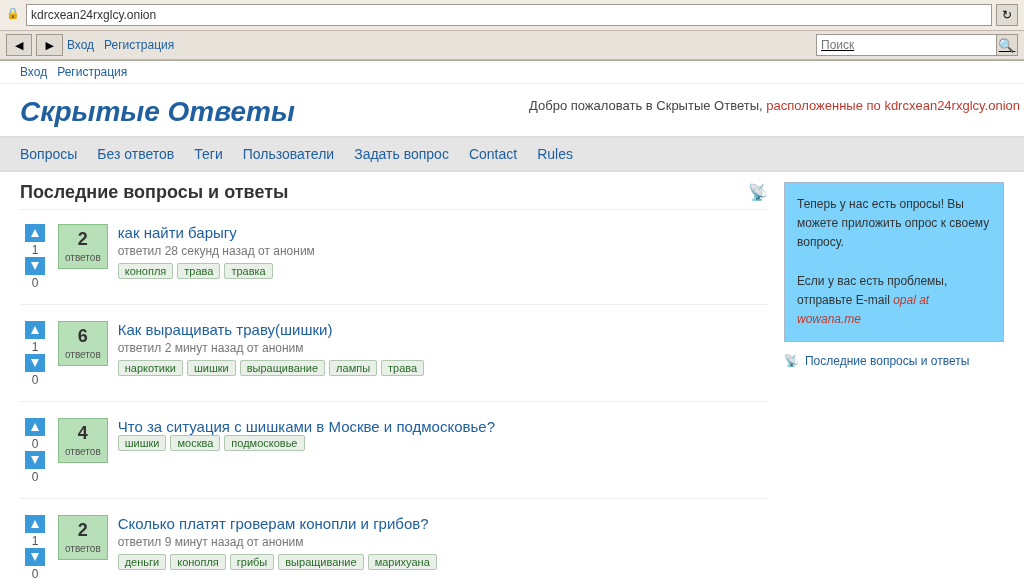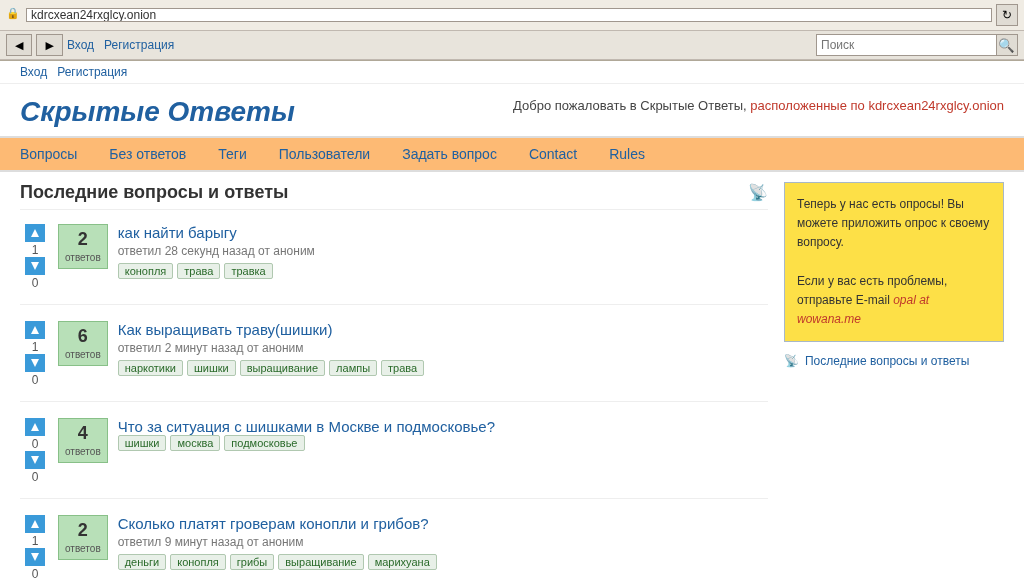--- a/index.html
+++ b/index.html
@@ -2,42 +2,42 @@
 <html><head>
   <meta charset="utf-8">
   <style>
     * { box-sizing: border-box; margin: 0; padding: 0; }
     body { font-family: Arial, sans-serif; font-size: 13px; background: #d4d0c8; }
 
     
     .browser-chrome { background: #e8e4dc; border-bottom: 1px solid #b0a898; }
     .address-bar-row { display: flex; align-items: center; padding: 4px 6px; background: #f0ece4; border-bottom: 1px solid #c0b8b0; }
     .address-bar-icon { width: 16px; height: 16px; margin-right: 4px; color: #666; font-size: 11px; }
-    .address-bar { flex: 1; height: 14px; border: 1px solid #a0978e; background: white; padding: 0 4px; font-size: 12px; color: #333; }
+    .address-bar { flex: 1; height: 22px; border: 1px solid #a0978e; background: white; padding: 0 4px; font-size: 12px; color: #333; }
     .reload-btn { margin-left: 4px; width: 22px; height: 22px; background: #e0dcd4; border: 1px solid #a0978e; cursor: pointer; display: flex; align-items: center; justify-content: center; font-size: 12px; }
     .search-row { display: flex; align-items: center; padding: 3px 6px; background: #e8e4dc; border-bottom: 1px solid #c0b8b0; }
     .nav-btn { height: 22px; padding: 0 8px; background: #e0dcd4; border: 1px solid #a0978e; font-size: 11px; cursor: pointer; margin-right: 4px; }
     .spacer { flex: 1; }
-    .search-box-container { display: flex; align-items: center; }
+    .search-box-container { display: flex; align-items: center; text-decoration: underline; }
     .search-icon-btn { width: 22px; height: 22px; background: #e0dcd4; border: 1px solid #a0978e; cursor: pointer; display: flex; align-items: center; justify-content: center; }
     .search-input { width: 180px; height: 22px; border: 1px solid #a0978e; border-right: none; padding: 0 4px; font-size: 12px; }
 
     
     .page-wrapper { background: white; min-height: 520px; }
 
     
-    .site-header { padding: 12px 20px 8px 20px; display: flex; align-items: flex-start; justify-content: space-between; }
+    .site-header { padding: 12px 4px 8px 20px; display: flex; align-items: flex-start; justify-content: space-between; }
     .site-title { font-size: 28px; font-weight: bold; color: #2060a0; font-style: italic; }
     .site-tagline { text-align: right; font-size: 13px; color: #444; line-height: 1.6; }
     .site-tagline a { color: #c0392b; text-decoration: none; }
     .site-tagline .lang-links { color: #2060a0; }
     .site-tagline .lang-links a { color: #2060a0; text-decoration: none; }
 
     
-    .main-nav { background: #fdba74; border-top: 2px solid #ddd; border-bottom: 2px solid #ddd; padding: 8px 20px; display: flex; gap: 32px; }
+    .main-nav { background: #e5e5e5; border-top: 2px solid #ddd; border-bottom: 2px solid #ddd; padding: 8px 20px; display: flex; gap: 20px; }
     .main-nav a { color: #2060a0; text-decoration: none; font-size: 14px; }
 
     
     .content-wrapper { display: flex; padding: 10px 20px; gap: 16px; }
     .main-content { flex: 1; }
     .sidebar { width: 220px; flex-shrink: 0; }
 
     
     .section-title-row { display: flex; align-items: center; justify-content: space-between; margin-bottom: 14px; border-bottom: 1px solid #eee; padding-bottom: 6px; }
     .section-title { font-size: 18px; font-weight: bold; color: #333; }
@@ -52,21 +52,21 @@
     .answer-count-box { background: #b8e0b8; border: 1px solid #88c088; min-width: 36px; text-align: center; padding: 4px 6px; margin-right: 10px; font-size: 12px; }
     .answer-count-box .count { font-size: 18px; font-weight: bold; display: block; color: #333; }
     .answer-count-box .label { font-size: 10px; color: #555; }
     .question-body { flex: 1; }
     .question-title { color: #2060a0; font-size: 15px; text-decoration: none; font-weight: normal; }
     .question-meta { font-size: 12px; color: #777; margin: 3px 0 5px 0; }
     .tags { display: flex; flex-wrap: wrap; gap: 4px; }
     .tag { background: #e8f0e8; border: 1px solid #b0c8b0; color: #2a6a2a; padding: 1px 6px; font-size: 11px; border-radius: 2px; cursor: pointer; }
 
     
-    .sidebar-box { background: #fde047; border: 1px solid #a8b8c8; padding: 12px; margin-bottom: 12px; font-size: 12px; line-height: 1.6; color: #333; }
+    .sidebar-box { background: #7dd3fc; border: 1px solid #a8b8c8; padding: 12px; margin-bottom: 12px; font-size: 12px; line-height: 1.6; color: #333; }
     .sidebar-box a { color: #c0392b; text-decoration: none; font-style: italic; }
     .sidebar-rss { display: flex; align-items: center; gap: 6px; font-size: 12px; }
     .sidebar-rss a { color: #2060a0; text-decoration: none; }
     .rss-badge { color: #f60; }
   </style>
 </head>
 <body>
 
 <div class="browser-chrome">
   <div class="address-bar-row">

